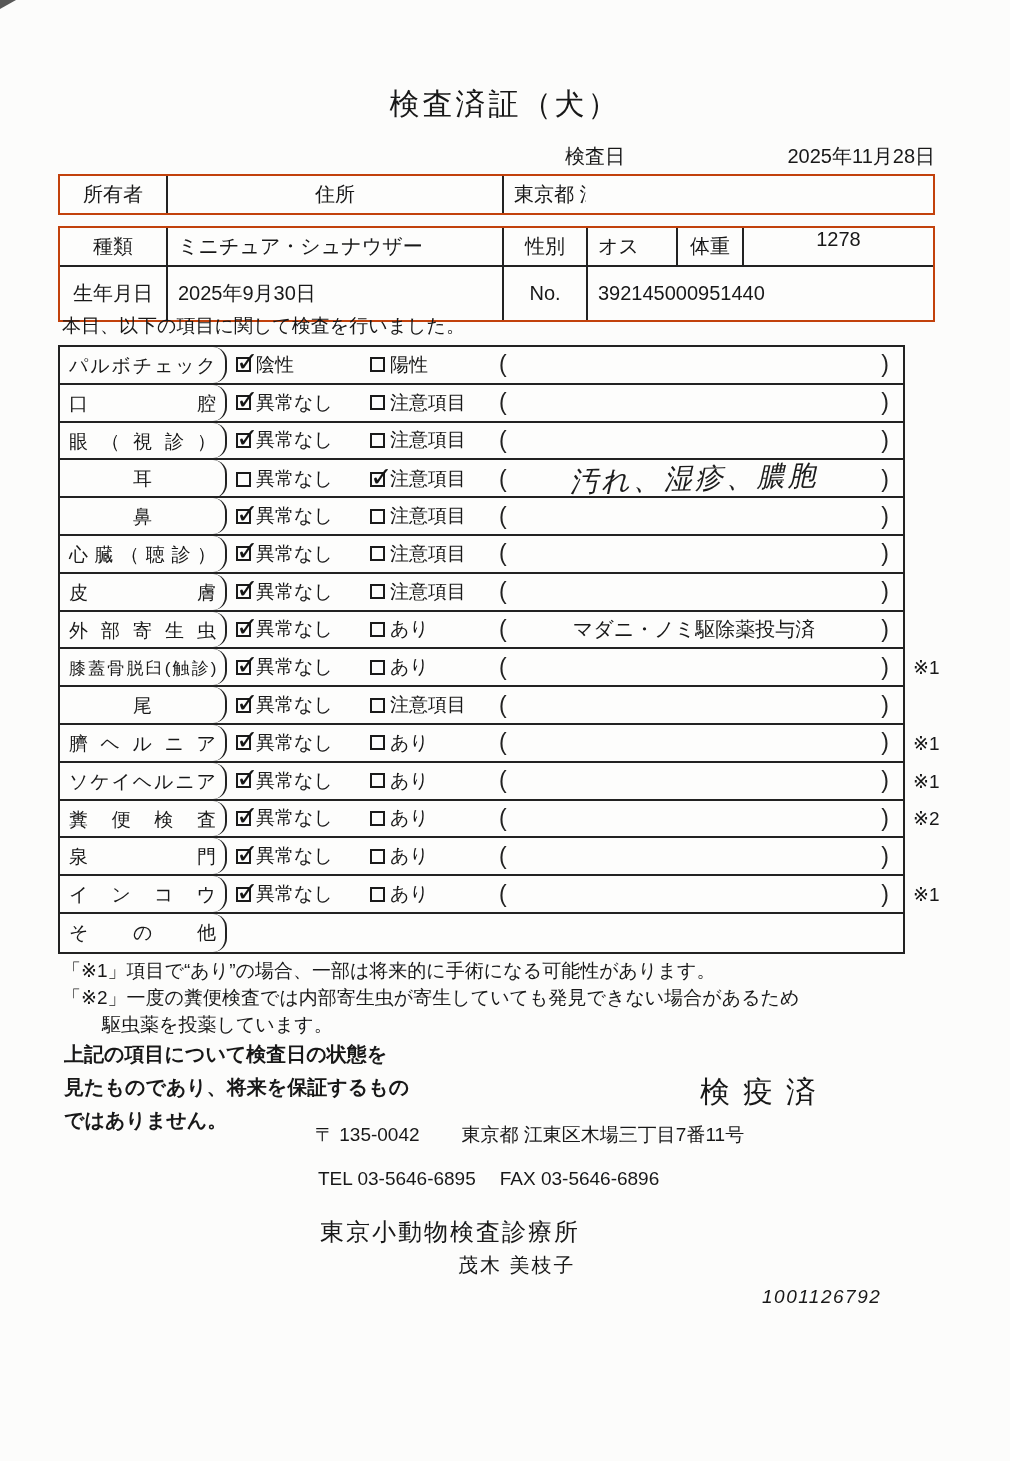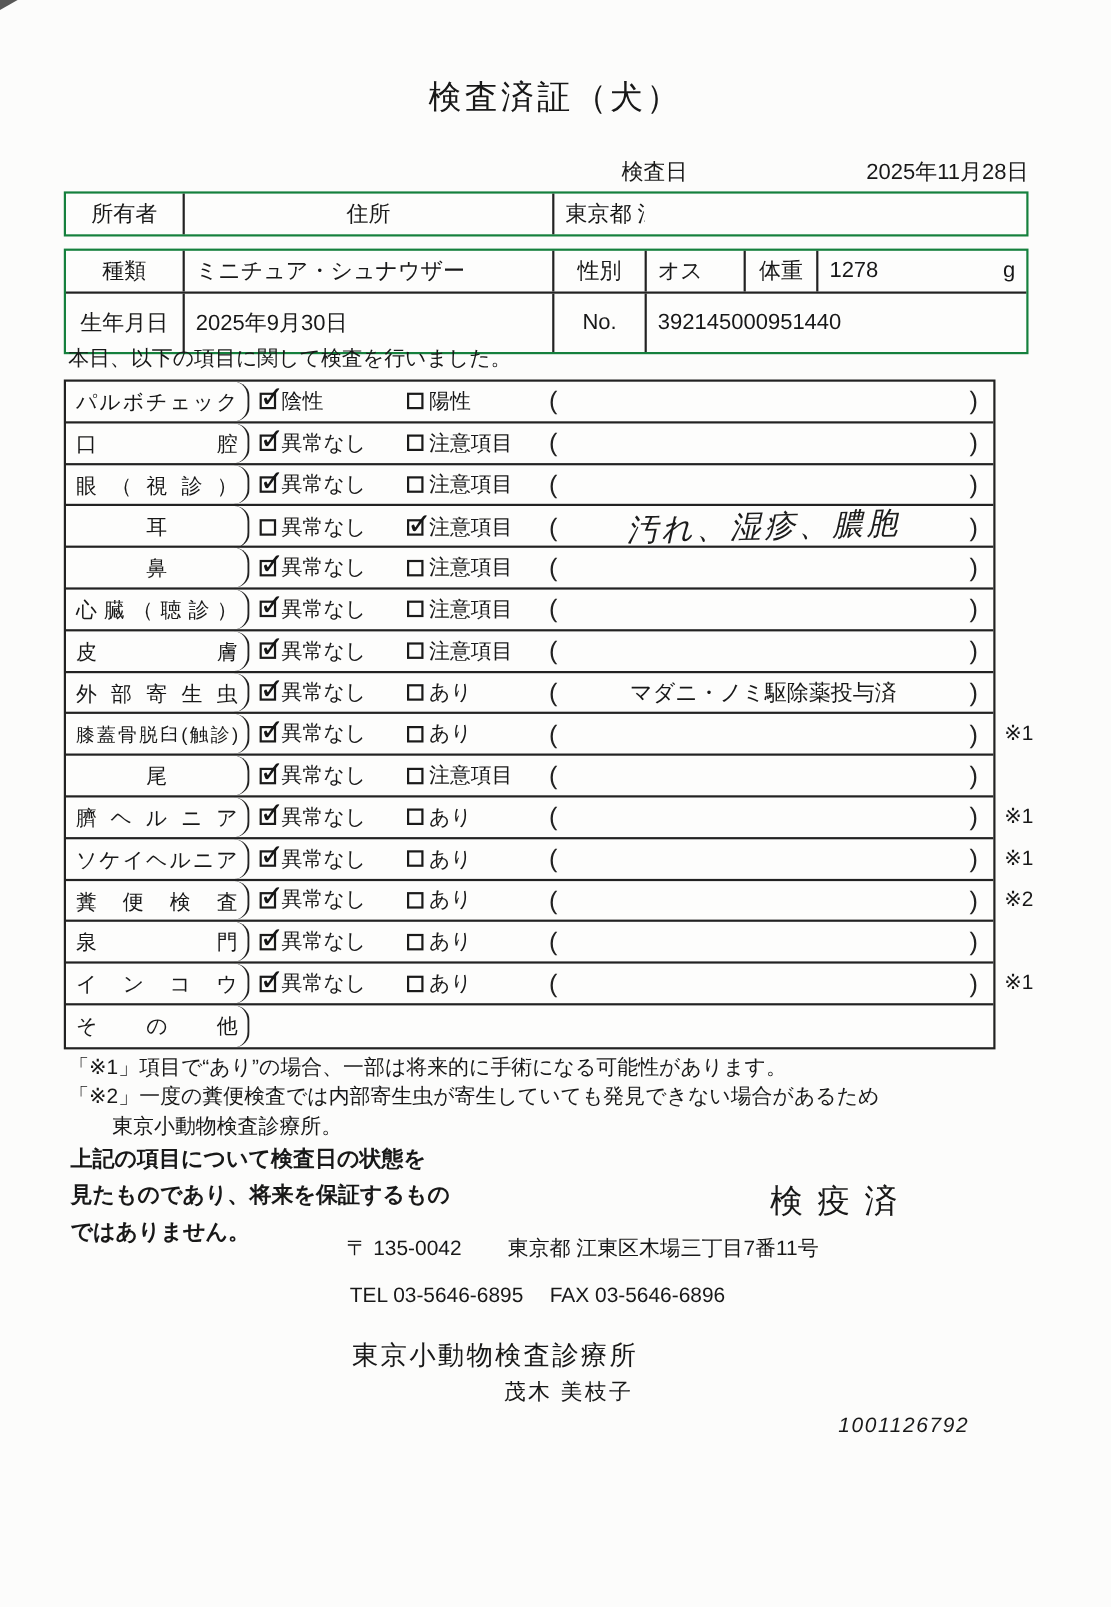--- a/index.html
+++ b/index.html
@@ -1,38 +1,38 @@
 <!DOCTYPE html>
 <html><head>
 <meta charset="utf-8">
 <style>
   * { box-sizing: border-box; }
   html,body { margin:0; padding:0; background:#ffffff; }
   .page { position:relative; width:1010px; height:1461px; background:#fcfcfb;
           font-family:"Liberation Sans","DejaVu Sans",sans-serif; color:#181818; overflow:hidden; }
 
-  .title { position:absolute; top:68px; left:0; width:100%; text-align:center;
+  .title { position:absolute; top:84px; left:0; width:100%; text-align:center;
            font-size:30px; letter-spacing:3px; }
 
   .date-line { position:absolute; top:143px; left:565px; width:370px;
                display:flex; justify-content:space-between; font-size:20px; }
 
-  .tbl { position:absolute; left:58px; width:877px; border:2px solid #15803d; background:#fdfdfc; }
+  .tbl { position:absolute; left:58px; width:877px; border:2px solid #c2410c; background:#fdfdfc; }
   .tbl-a { top:174px; }
   .tbl-b { top:226px; }
   .trow { display:grid; height:37px; }
   .trow + .trow { border-top:2px solid #222; height:55px; }
   .cols-a  { grid-template-columns:106px 336px 84px 1fr; }
   .cols-b1 { grid-template-columns:106px 336px 84px 90px 66px 1fr; }
   .cols-b2 { grid-template-columns:106px 336px 84px 1fr; }
   .cell { display:flex; align-items:center; padding:0 10px; font-size:20px;
           border-left:2px solid #222; overflow:hidden; white-space:nowrap; }
   .cell:first-child { border-left:none; }
   .cell.lab { justify-content:center; padding:0 4px; }
-  .cell.right { justify-content:space-between; gap:26px; }
+  .cell.right { justify-content:flex-start; gap:26px;flex-direction:column; }
 
   .intro { position:absolute; top:313px; left:62px; font-size:19px; }
 
   .check-table { position:absolute; top:345px; left:58px; width:847px; border:2px solid #222; background:#fdfdfc; }
   .c-row { position:relative; display:grid; grid-template-columns:167px 134px 130px 1fr;
            height:37.8px; border-bottom:2px solid #222; }
   .c-row:last-child { border-bottom:none; }
   .c-label { border-right:2px solid #222; font-size:19px; padding:6px 9px 0;
              text-align:justify; text-align-last:justify; overflow:hidden; white-space:nowrap;border-radius:14px; }
   .c-label.center { text-align:center; text-align-last:center; }
@@ -383,21 +383,21 @@
     <div class="c-row">
       <div class="c-label">その他</div>
       <div class="c-empty"></div>
     </div>
 
   </div>
 
   <div class="notes">
     <div>「※1」項目で“あり”の場合、一部は将来的に手術になる可能性があります。</div>
     <div>「※2」一度の糞便検査では内部寄生虫が寄生していても発見できない場合があるため</div>
-    <div class="indent">東京小動物検査診療所。</div>
+    <div class="indent">駆虫薬を投薬しています。</div>
   </div>
 
   <div class="disclaimer">
     <div>上記の項目について検査日の状態を</div>
     <div>見たものであり、将来を保証するもの</div>
     <div>ではありません。</div>
   </div>
 
   <div class="stamp">検疫済</div>
 

